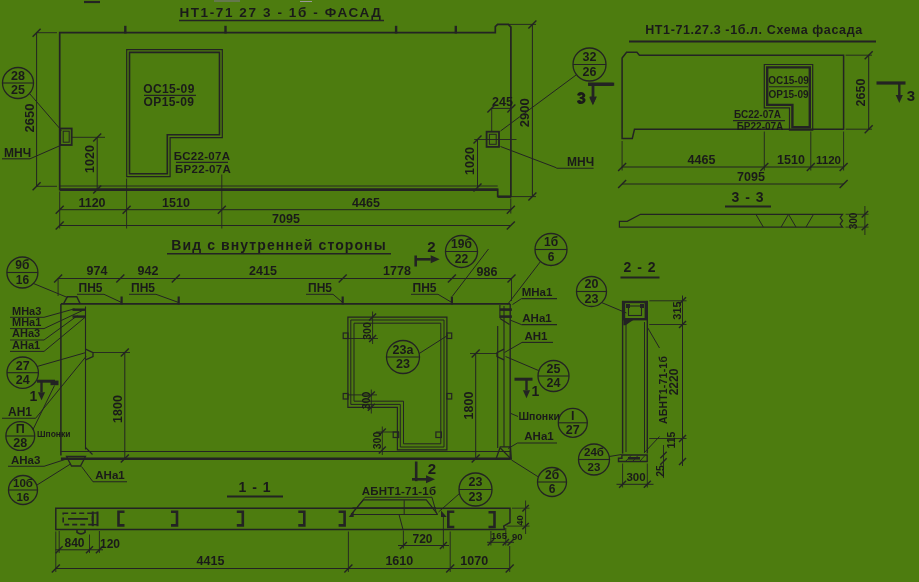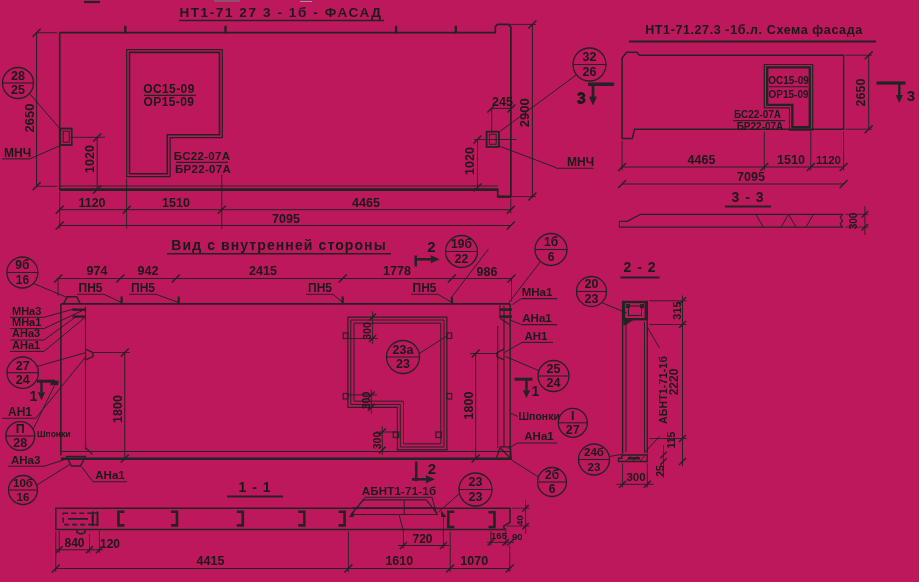--- a/index.html
+++ b/index.html
@@ -1,17 +1,17 @@
 <!DOCTYPE html>
 <html><head>
 <meta charset="utf-8">
 <title>НТ1-71 27 3 - 1б</title>
 <style>
   html,body { margin:0; padding:0; background:#f7f6f2; }
-  #sheet { position:relative; width:919px; height:582px; background:#be185d; overflow:hidden; }
+  #sheet { position:relative; width:919px; height:582px; background:#4d7c0f; overflow:hidden; }
   svg text { font-family:"Liberation Sans", sans-serif; fill:#1a1a1a; }
 </style>
 </head>
 <body>
 <div id="sheet">
 <svg width="919" height="582" viewBox="0 0 919 582">
 
 <text x="281.0" y="17.0" font-size="13.5" letter-spacing="1.6" text-anchor="middle" font-weight="bold">НТ1-71 27 3 - 1б - ФАСАД</text>
 <line x1="179.0" y1="20.5" x2="384.0" y2="20.5" stroke="#232323" stroke-width="1.6"></line>
 

